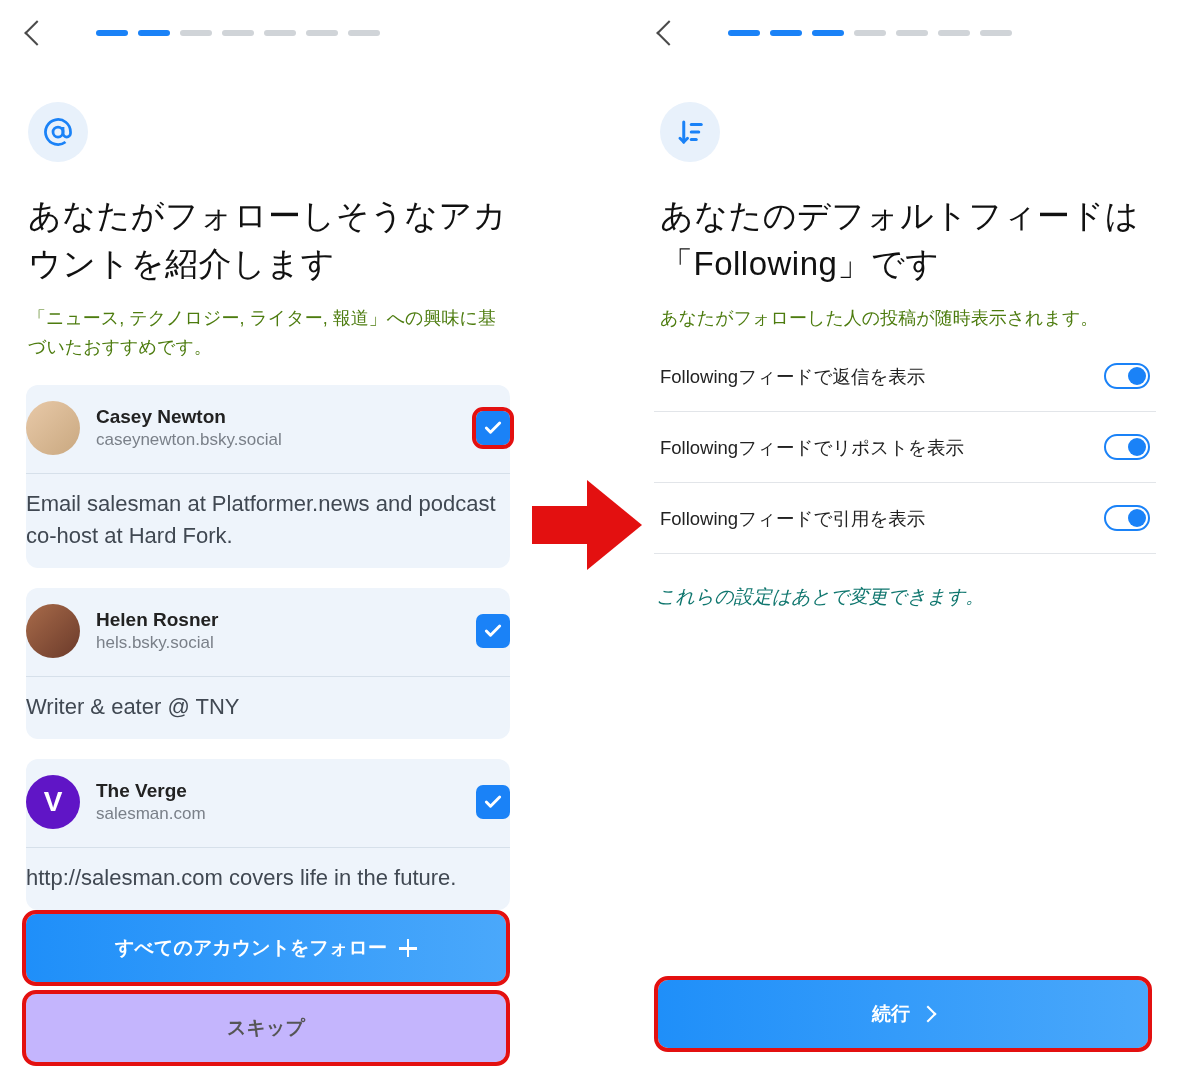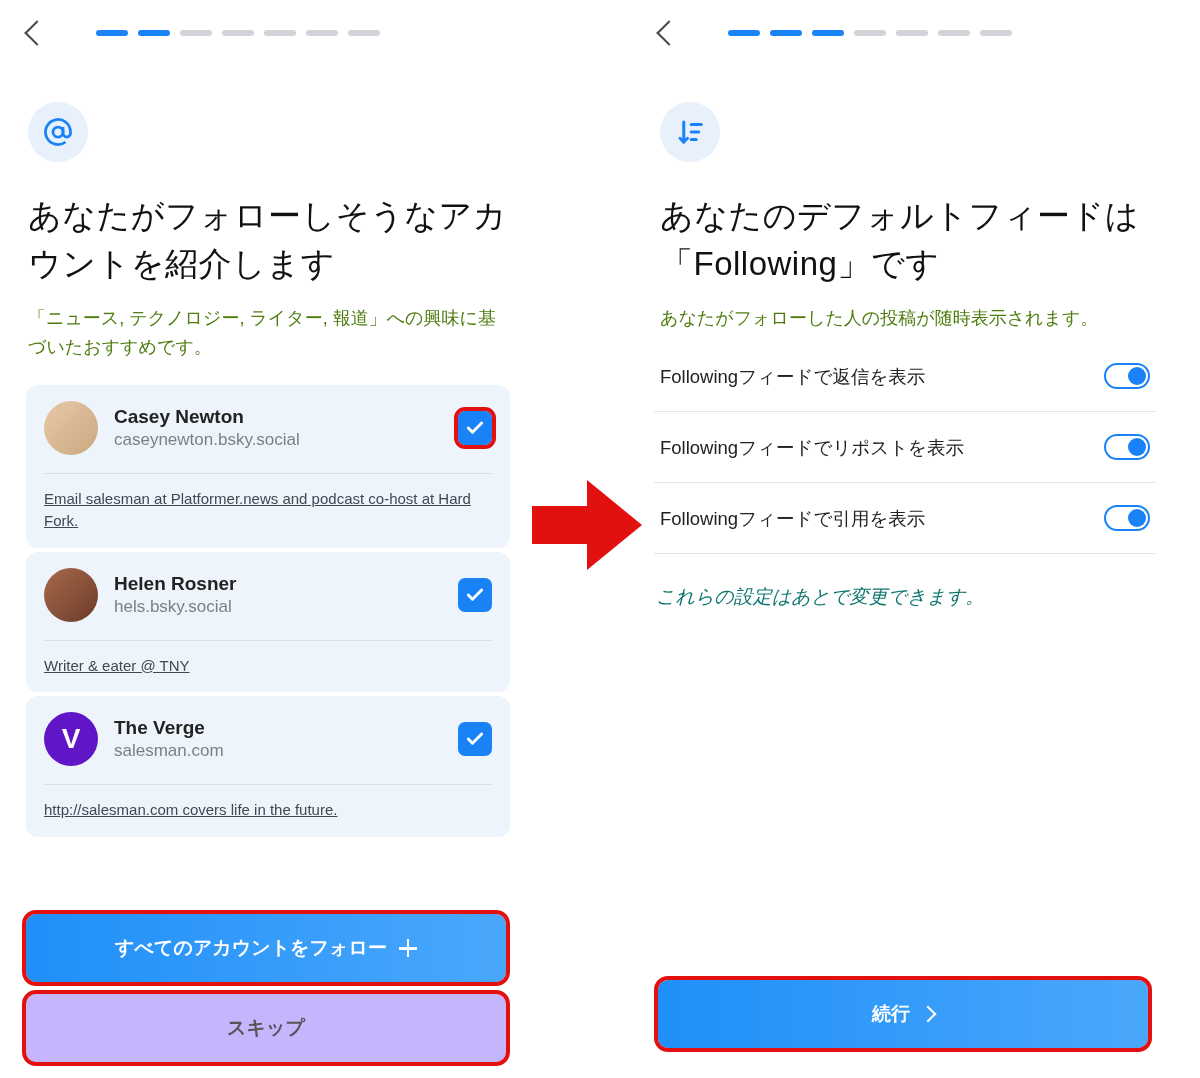--- a/index.html
+++ b/index.html
@@ -64,22 +64,22 @@
 .subtitle {
   font-size: 18px;
   color: #4d7c0f;
   line-height: 1.65;
   padding: 16px 10px 22px 10px;
 }
 
 .card {
   background: #eef4fb;
   border-radius: 12px;
-  margin: 0 8px 4px 8px;
-  padding: 16px 18px;
+  margin: 0 8px 20px 8px;
+  padding: 16px 0;
 }
 .card-head {
   display: flex;
   align-items: center;
   gap: 16px;
 }
 .avatar {
   width: 54px; height: 54px; border-radius: 50%;
   flex-shrink: 0;
 }
@@ -94,21 +94,21 @@
   background: #1a82f7;
   display: flex; align-items: center; justify-content: center;
   cursor: pointer;
 }
 .checkbox svg { stroke: #fff; }
 .card hr {
   border: none; border-top: 1px solid #d6e0ea;
   margin: 18px 0 14px 0;
 }
 .card-bio {
-  font-size: 15px; color: #404852; line-height: 1.45; text-decoration: underline;
+  font-size: 22px; color: #404852; line-height: 1.45;
 }
 
 .hl-red { outline: 4px solid #e31010; }
 
 .btn-area {
   position: absolute;
   left: 8px; right: 12px;
 }
 .btn {
   width: 100%;

